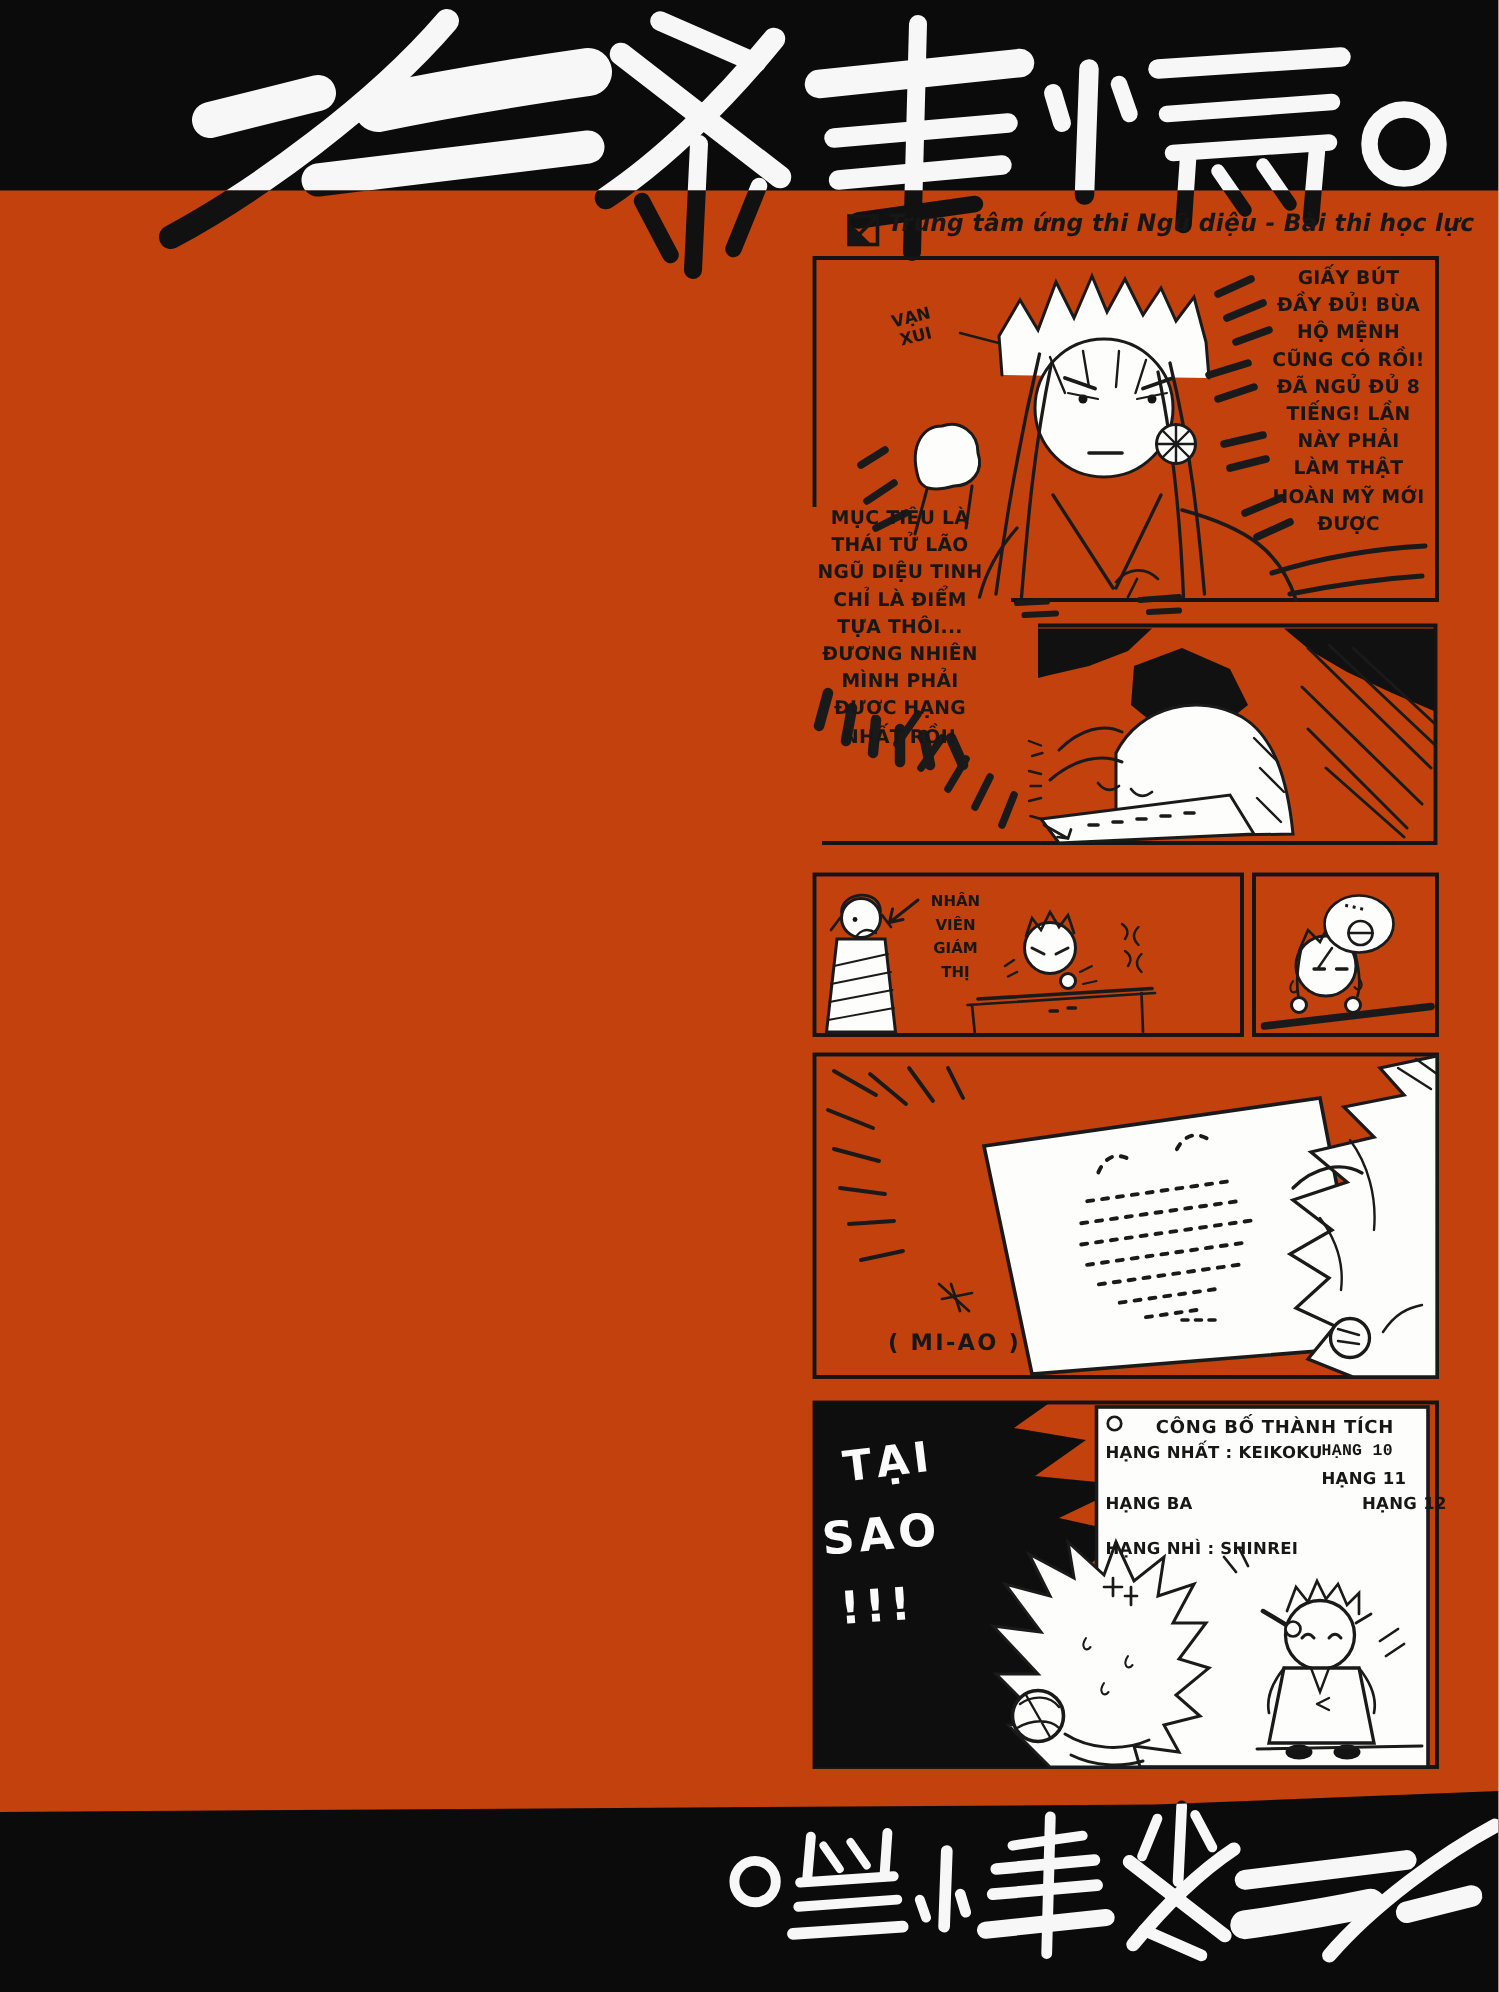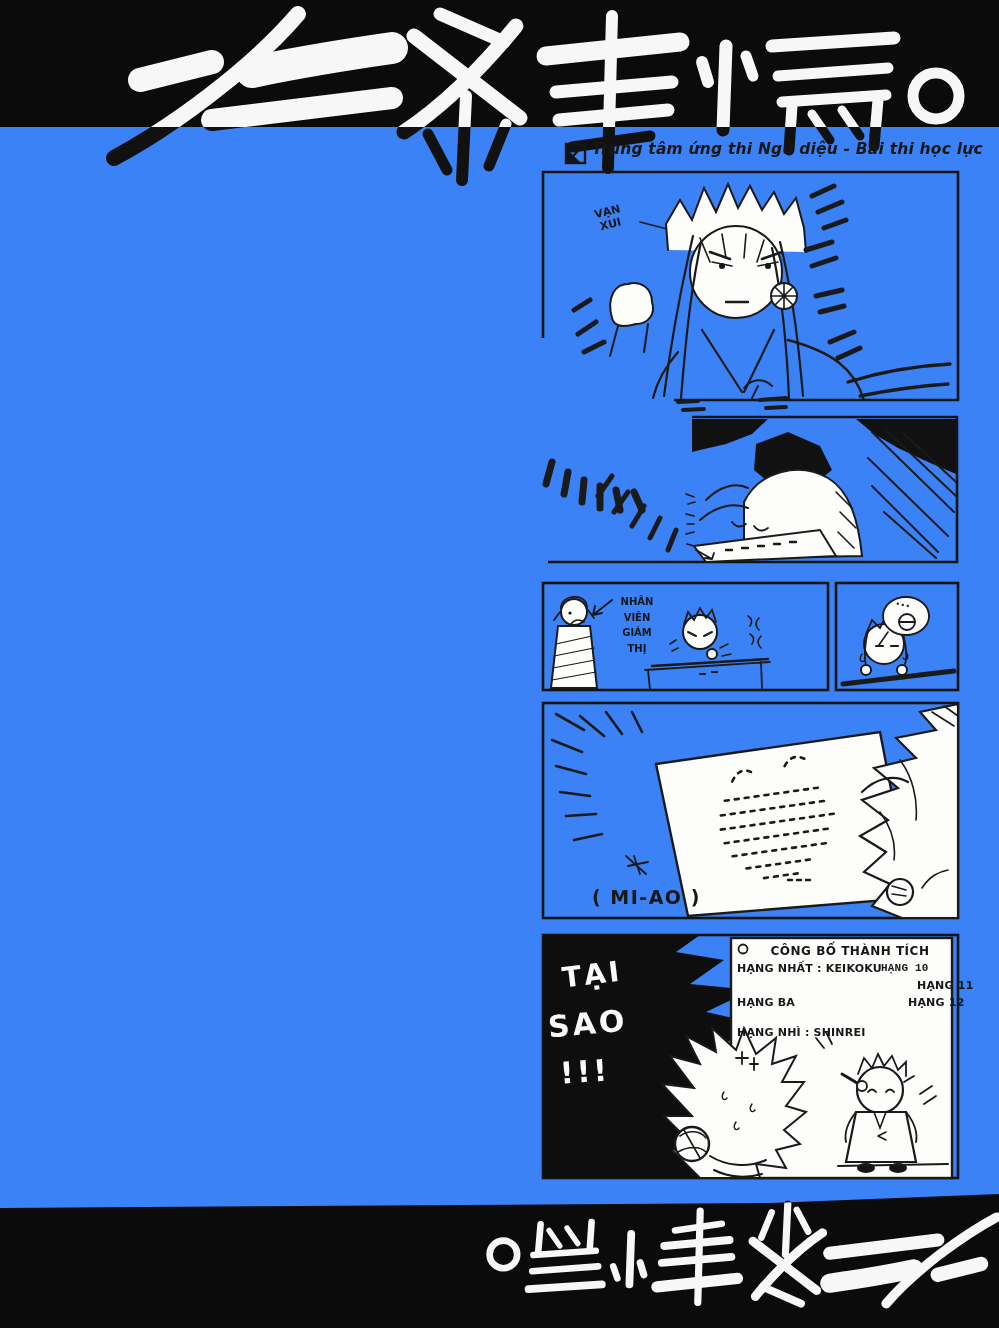--- a/index.html
+++ b/index.html
@@ -1,28 +1,28 @@
 <!DOCTYPE html>
 <html><head>
 <meta charset="utf-8">
 <style>
   html,body{margin:0;padding:0;background:#e8e8e8;}
-  #page{position:relative;width:999px;height:1328px;background:#3b82f6;overflow:hidden;
+  #page{position:relative;width:999px;height:1328px;background:#c2410c;overflow:hidden;
         font-family:"DejaVu Sans",sans-serif;color:#141414;}
   #art{position:absolute;left:0;top:0;width:999px;height:1328px;}
   .txt{position:absolute;font-weight:bold;color:#171717;}
   .center{text-align:center;}
   .hdr{font-size:16px;font-style:italic;font-weight:bold;white-space:nowrap;letter-spacing:.2px;
        transform:scaleX(.97);transform-origin:left;}
   .speech{font-size:12.5px;line-height:18.2px;letter-spacing:.2px;}
   .small-label{font-size:10px;line-height:13px;}
   .shout{color:#fafafa;letter-spacing:3px;font-weight:bold;}
   .board-title{font-size:12px;letter-spacing:.5px;}
   .board-row{font-size:11px;letter-spacing:.2px;white-space:nowrap;}
-  .sfx{font-size:19px;letter-spacing:1.5px;}
+  .sfx{font-size:15px;letter-spacing:1.5px;}
   .thought-dots{font-size:11px;letter-spacing:1px;}
 </style>
 </head>
 <body>
 
 <div id="page">
 
 <svg id="art" viewBox="0 0 999 1328" xmlns="http://www.w3.org/2000/svg">
   <defs>
 
@@ -279,38 +279,61 @@
     <g clip-path="url(#clipBotAbove)">
       <use href="#calli" transform="translate(1065,1312) rotate(180) scale(0.6)" stroke="#111111"></use>
     </g>
   </g>
 </svg>
 
 <div class="txt hdr" style="left:592px;top:139px;">Trung tâm ứng thi Ngũ diệu - Bài thi học lực</div>
 
 <div class="txt small-label center" style="left:586px;top:205px;width:46px;transform:rotate(-14deg);font-size:11px;">VẠN XUI</div>
 
-
+<div class="txt speech center" style="left:840px;top:176px;width:118px;">
+  <div>GIẤY BÚT</div>
+  <div>ĐẦY ĐỦ! BÙA</div>
+  <div>HỘ MỆNH</div>
+  <div>CŨNG CÓ RỒI!</div>
+  <div>ĐÃ NGỦ ĐỦ 8</div>
+  <div>TIẾNG! LẦN</div>
+  <div>NÀY PHẢI</div>
+  <div>LÀM THẬT</div>
+  <div>HOÀN MỸ MỚI</div>
+  <div>ĐƯỢC</div>
+</div>
+
+<div class="txt speech center" style="left:538px;top:336px;width:124px;">
+  <div>MỤC TIÊU LÀ</div>
+  <div>THÁI TỬ LÃO</div>
+  <div>NGŨ DIỆU TINH</div>
+  <div>CHỈ LÀ ĐIỂM</div>
+  <div>TỰA THÔI...</div>
+  <div>ĐƯƠNG NHIÊN</div>
+  <div>MÌNH PHẢI</div>
+  <div>ĐƯỢC HẠNG</div>
+  <div>NHẤT RỒI!</div>
+</div>
 
 <div class="txt small-label center" style="left:606px;top:594px;width:62px;line-height:15.5px;">
   <div>NHÂN</div>
   <div>VIÊN</div>
   <div>GIÁM</div>
   <div>THỊ</div>
 </div>
 
 <div class="txt thought-dots" style="left:896px;top:596px;transform:rotate(12deg);">...</div>
 
 <div class="txt sfx" style="left:592px;top:886px;">( MI-AO )</div>
 
 <div class="txt shout" style="left:562px;top:958px;font-size:28px;transform:rotate(-7deg);">TẠI</div>
 <div class="txt shout" style="left:548px;top:1006px;font-size:30px;transform:rotate(-5deg);">SAO</div>
 <div class="txt shout" style="left:560px;top:1054px;font-size:30px;transform:rotate(-4deg);">!!!</div>
 
 <div class="txt board-title center" style="left:752px;top:944px;width:196px;">CÔNG BỐ THÀNH TÍCH</div>
 <div class="txt board-row" style="left:737px;top:962px;">HẠNG NHẤT : KEIKOKU</div>
 <div class="txt board-row" style="left:881px;top:962px;font-family:Liberation Mono, monospace;">HẠNG 10</div>
 <div class="txt board-row" style="left:737px;top:979px;margin-top:47px;">HẠNG NHÌ : SHINREI</div>
-<div class="txt board-row" style="left:881px;top:979px;margin-left:36px;">HẠNG 11</div>
+<div class="txt board-row" style="left:881px;top:979px;">HẠNG 11</div>
 <div class="txt board-row" style="left:737px;top:996px;">HẠNG BA</div>
 <div class="txt board-row" style="left:908px;top:996px;">HẠNG 12</div>
 
 </div>
 
 </body></html>

